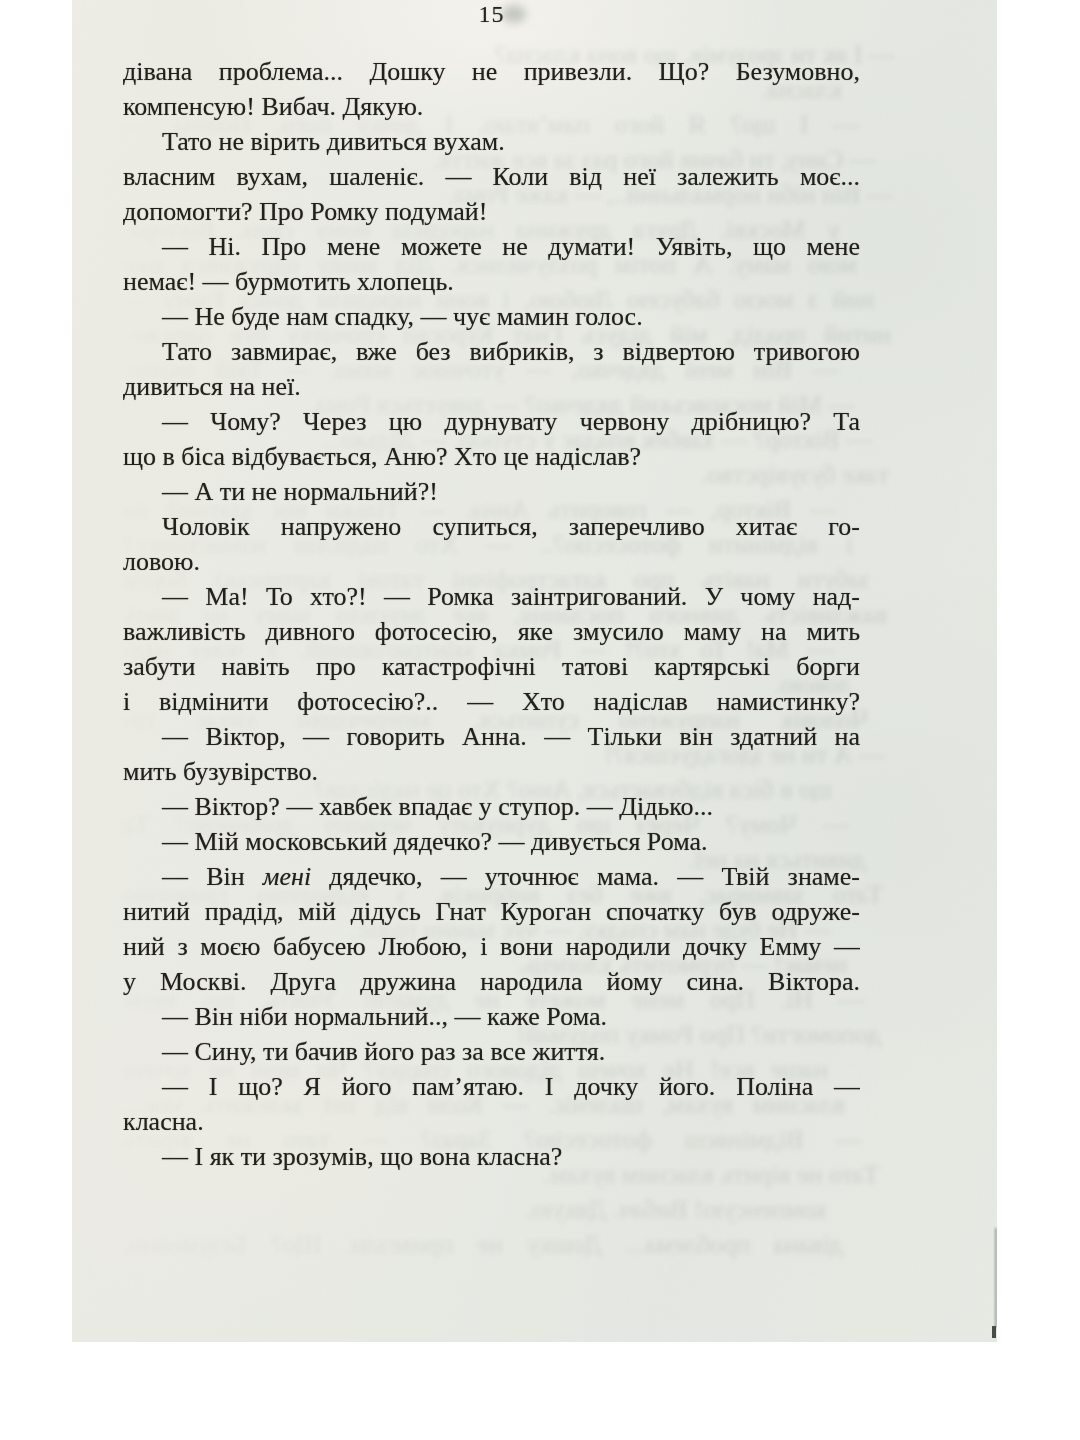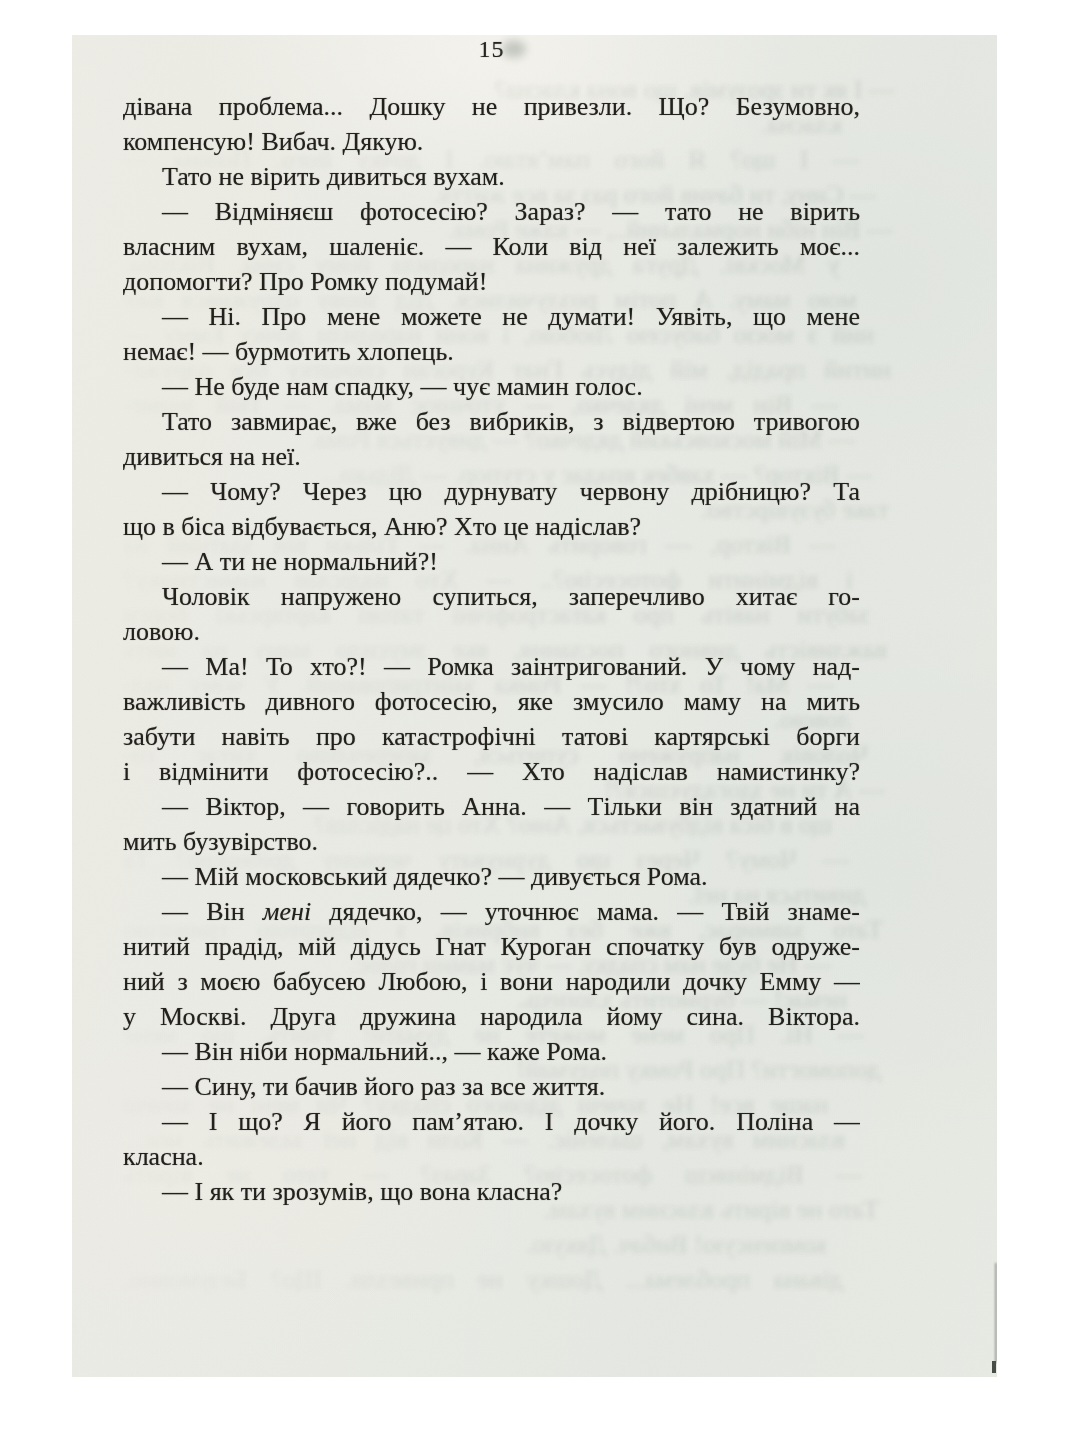--- a/index.html
+++ b/index.html
@@ -2,21 +2,21 @@
 <html><head>
 <meta charset="utf-8">
 <style>
   html, body {
     margin: 0; padding: 0;
     width: 1080px; height: 1440px;
     background: #ffffff;
     overflow: hidden;
     font-family: "Liberation Serif", "DejaVu Serif", serif;
   }
-  .stage { position: relative; width: 1080px; height: 1376px; margin-top: 35px; }
+  .stage { position: relative; width: 1080px; height: 1376px; }
 
   
   .scan {
     position: absolute; left: 72px; top: 0;
     width: 925px; height: 1342px;
     background:
       radial-gradient(ellipse 420px 240px at 45% 1%, rgba(246,244,238,0.85), rgba(246,244,238,0) 70%),
       radial-gradient(ellipse 360px 300px at 88% 18%, rgba(222,227,222,0.55), rgba(222,227,222,0) 70%),
       radial-gradient(ellipse 420px 380px at 90% 62%, rgba(220,225,221,0.45), rgba(220,225,221,0) 72%),
       radial-gradient(ellipse 500px 300px at 15% 85%, rgba(238,236,228,0.6), rgba(238,236,228,0) 70%),
@@ -123,39 +123,39 @@
           <div class="line fill" style="margin-left: 17px;">дівана проблема... Дошку не привезли. Що? Безумовно,</div>
         </div>
     </div>
 
     <div class="pagenum">15</div>
 
     <div class="textblock" id="text-block">
         <div class="line fill">дівана проблема... Дошку не привезли. Що? Безумовно,</div>
         <div class="line">компенсую! Вибач. Дякую.</div>
         <div class="line indent">Тато не вірить дивиться вухам.</div>
-        <div class="line indent fill">— Відміняєш фотосесію? Зараз? — тато не вірить</div>
         <div class="line fill">власним вухам, шаленіє. — Коли від неї залежить моє...</div>
         <div class="line">допомогти? Про Ромку подумай!</div>
         <div class="line indent fill">— Ні. Про мене можете не думати! Уявіть, що мене</div>
         <div class="line">немає! — бурмотить хлопець.</div>
         <div class="line indent">— Не буде нам спадку, — чує мамин голос.</div>
         <div class="line indent fill">Тато завмирає, вже без вибриків, з відвертою тривогою</div>
         <div class="line">дивиться на неї.</div>
         <div class="line indent fill">— Чому? Через цю дурнувату червону дрібницю? Та</div>
         <div class="line">що в біса відбувається, Аню? Хто це надіслав?</div>
         <div class="line indent">— А ти не нормальний?!</div>
         <div class="line indent fill">Чоловік напружено супиться, заперечливо хитає го-</div>
         <div class="line">ловою.</div>
         <div class="line indent fill">— Ма! То хто?! — Ромка заінтригований. У чому над-</div>
         <div class="line fill">важливість дивного фотосесію, яке змусило маму на мить</div>
         <div class="line fill">забути навіть про катастрофічні татові картярські борги</div>
         <div class="line fill">і відмінити фотосесію?.. — Хто надіслав намистинку?</div>
         <div class="line indent fill">— Віктор, — говорить Анна. — Тільки він здатний на</div>
         <div class="line">мить бузувірство.</div>
+        <div class="line indent">— Віктор? — хавбек впадає у ступор. — Дідько...</div>
         <div class="line indent">— Мій московський дядечко? — дивується Рома.</div>
         <div class="line indent fill">— Він <i>мені</i> дядечко, — уточнює мама. — Твій знаме-</div>
         <div class="line fill">нитий прадід, мій дідусь Гнат Куроган спочатку був одруже-</div>
         <div class="line fill">ний з моєю бабусею Любою, і вони народили дочку Емму —</div>
         <div class="line fill">у Москві. Друга дружина народила йому сина. Віктора.</div>
         <div class="line indent">— Він ніби нормальний.., — каже Рома.</div>
         <div class="line indent">— Сину, ти бачив його раз за все життя.</div>
         <div class="line indent fill">— І що? Я його пам’ятаю. І дочку його. Поліна —</div>
         <div class="line">класна.</div>
         <div class="line indent">— І як ти зрозумів, що вона класна?</div>

